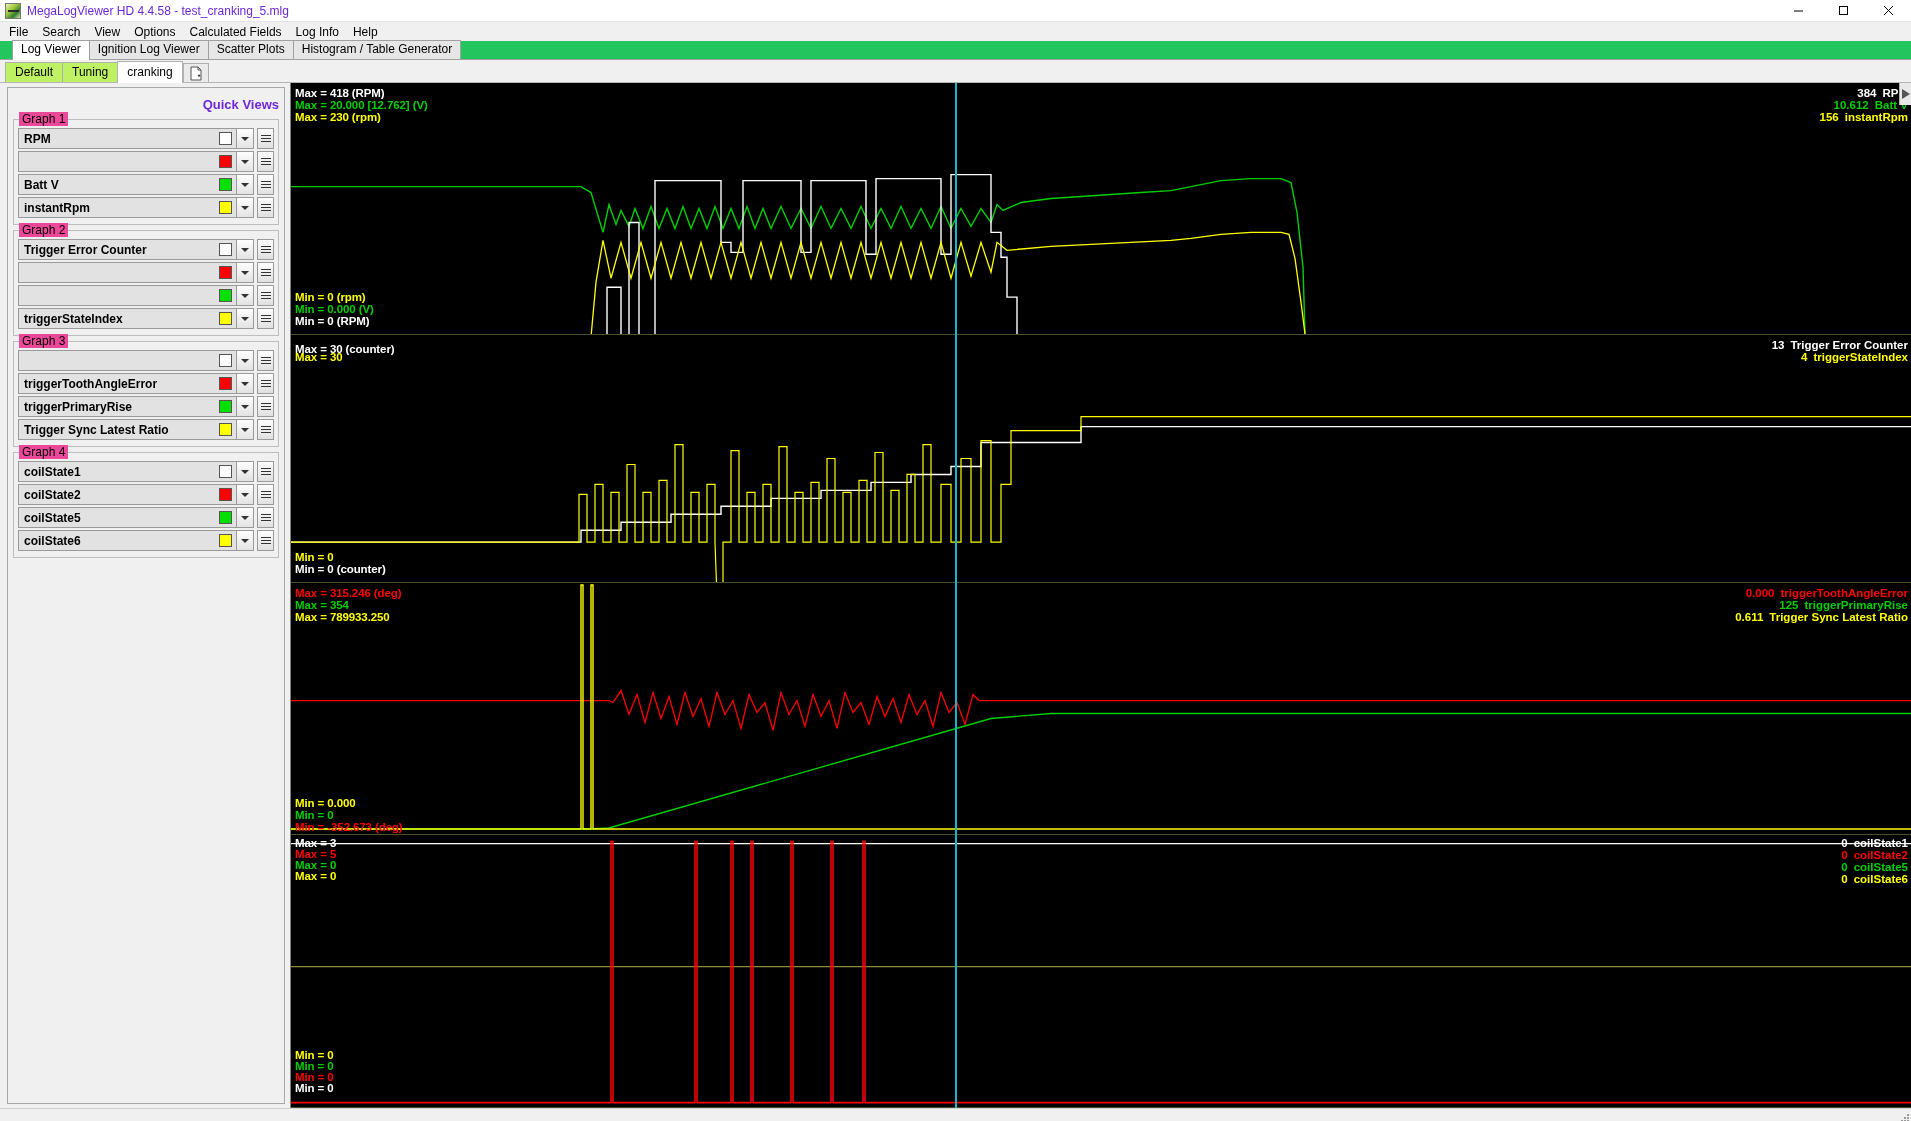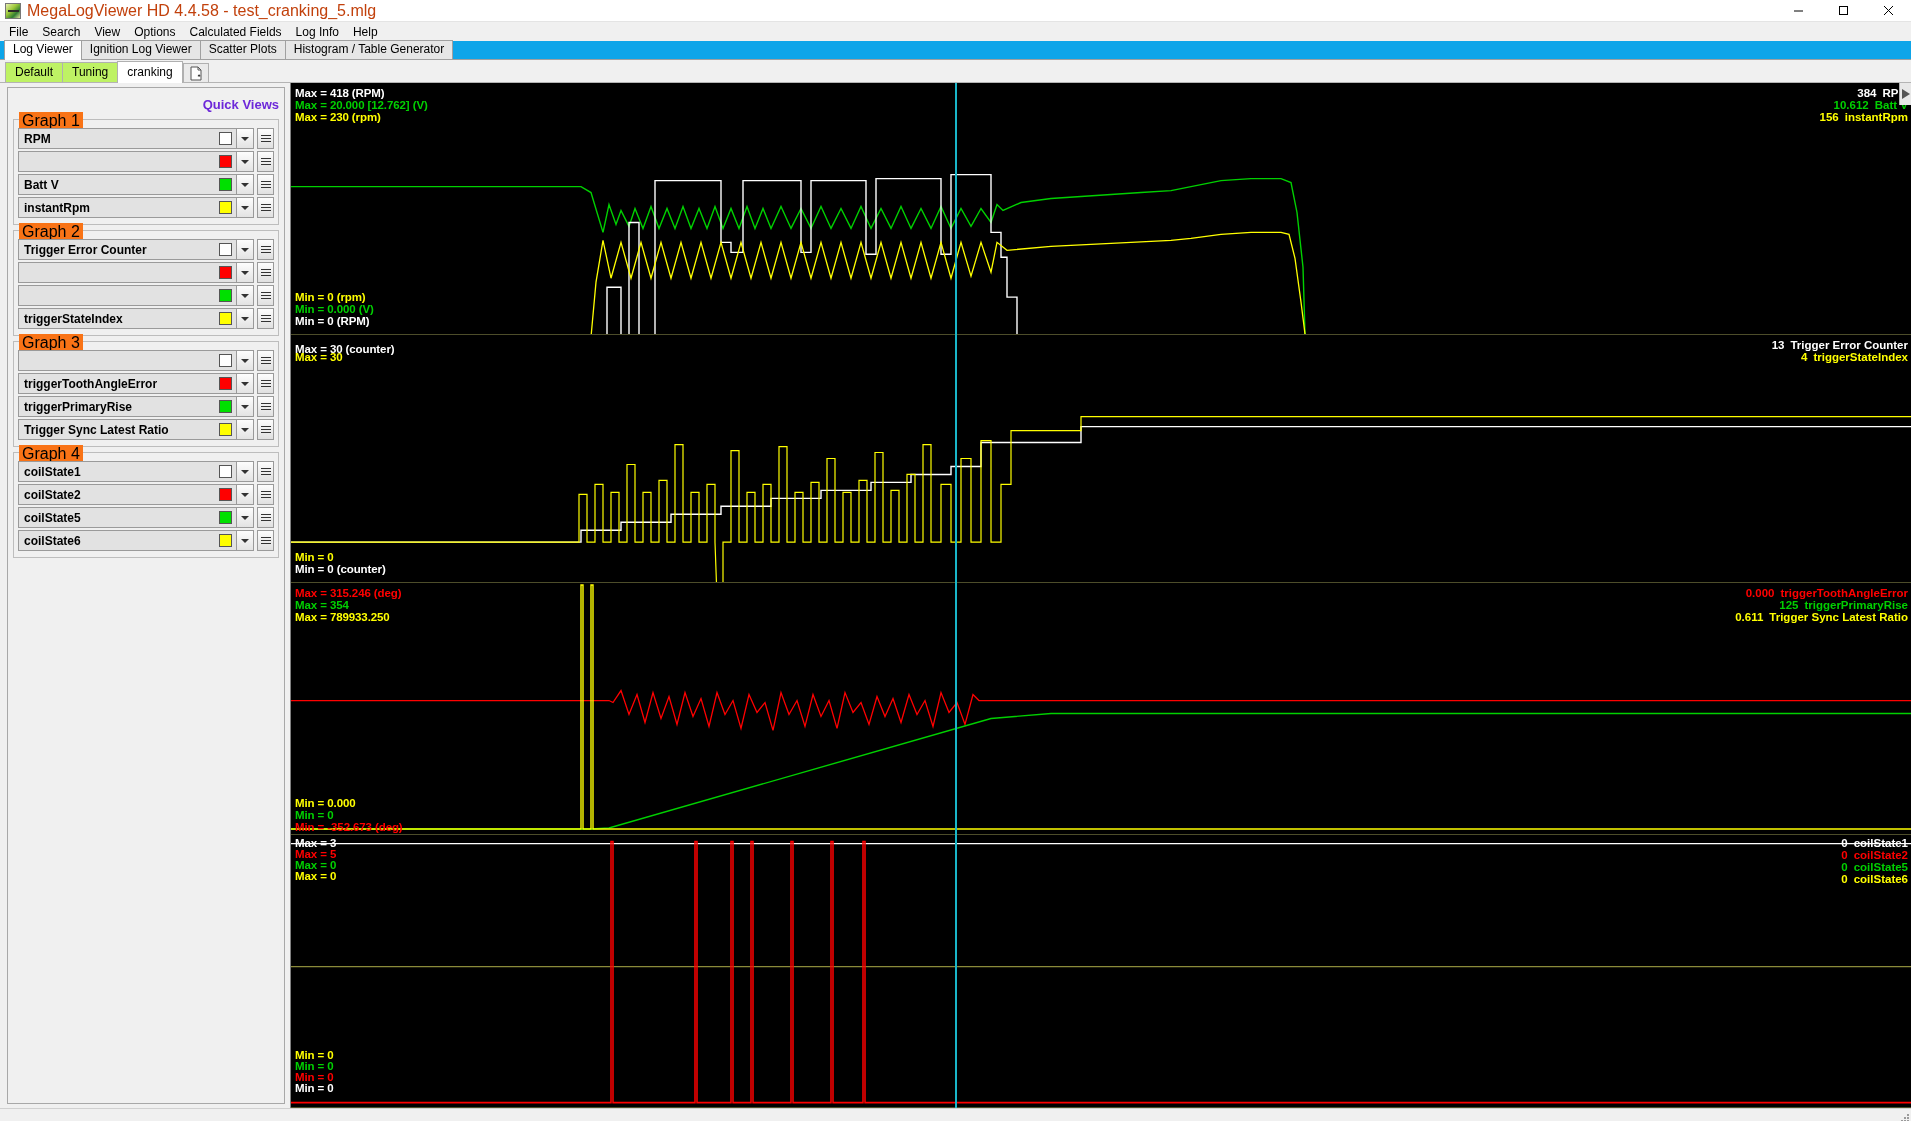--- a/index.html
+++ b/index.html
@@ -28,21 +28,21 @@
     width: 16px; height: 16px; margin: 0 6px 0 5px;
     background: linear-gradient(135deg,#e8f0b0 0%,#9ec93a 40%,#2f7d32 70%,#e0e4a0 100%);
     border: 1px solid #777;
     position: relative;
   }
   .titlebar .appicon:after {
     content: ""; position: absolute; left: 2px; top: 6px; width: 11px; height: 2px;
     background: #2a2a2a;
   }
   .titlebar .title {
-    font-size: 16px; color: #c2410c;
+    font-size: 12px; color: #6d28d9;
     white-space: nowrap;
   }
   .titlebar .wbuttons { margin-left: auto; display: flex; height: 22px; }
   .titlebar .wbtn {
     width: 45px; height: 22px;
     display: flex; align-items: center; justify-content: center;
     font-size: 12px; color: #000;
   }
   .titlebar .wbtn svg { display: block; }
 
@@ -56,23 +56,23 @@
   .menubar .mi {
     font-size: 12px; color: #000;
     padding: 1px 7px; line-height: 16px;
     white-space: nowrap;
   }
 
   
   .tabstrip {
     height: 19px; flex: 0 0 19px;
     display: flex; align-items: flex-end;
-    background: #0ea5e9;
+    background: #22c55e;
     border-bottom: 1px solid #a0a0a0;
-    padding-left: 4px;
+    padding-left: 12px;
   }
   .tabstrip .tab {
     font-size: 12px; color: #000;
     padding: 1px 8px 2px 8px;
     border: 1px solid #a0a0a0;
     border-bottom: none;
     background: #e6e6e6;
     margin-right: -1px;
     line-height: 15px;
     white-space: nowrap;
@@ -142,22 +142,22 @@
     padding: 5px 0 7px 0;
   }
   .group {
     border: 1px solid #bdbdbd;
     margin-bottom: 5px;
     padding: 0 4px 4px 4px;
     position: relative;
   }
   .group > .glabel {
     position: absolute; top: -8px; left: 5px;
-    background: #f97316;
-    font-size: 16px; color: #000;
+    background: #ec4899;
+    font-size: 12px; color: #000;
     padding: 0 3px;
   }
   .group .rows { padding-top: 8px; }
   .row {
     display: flex; align-items: center;
     height: 21px;
     margin-bottom: 2px;
   }
   .row .namebox {
     flex: 1 1 auto;

